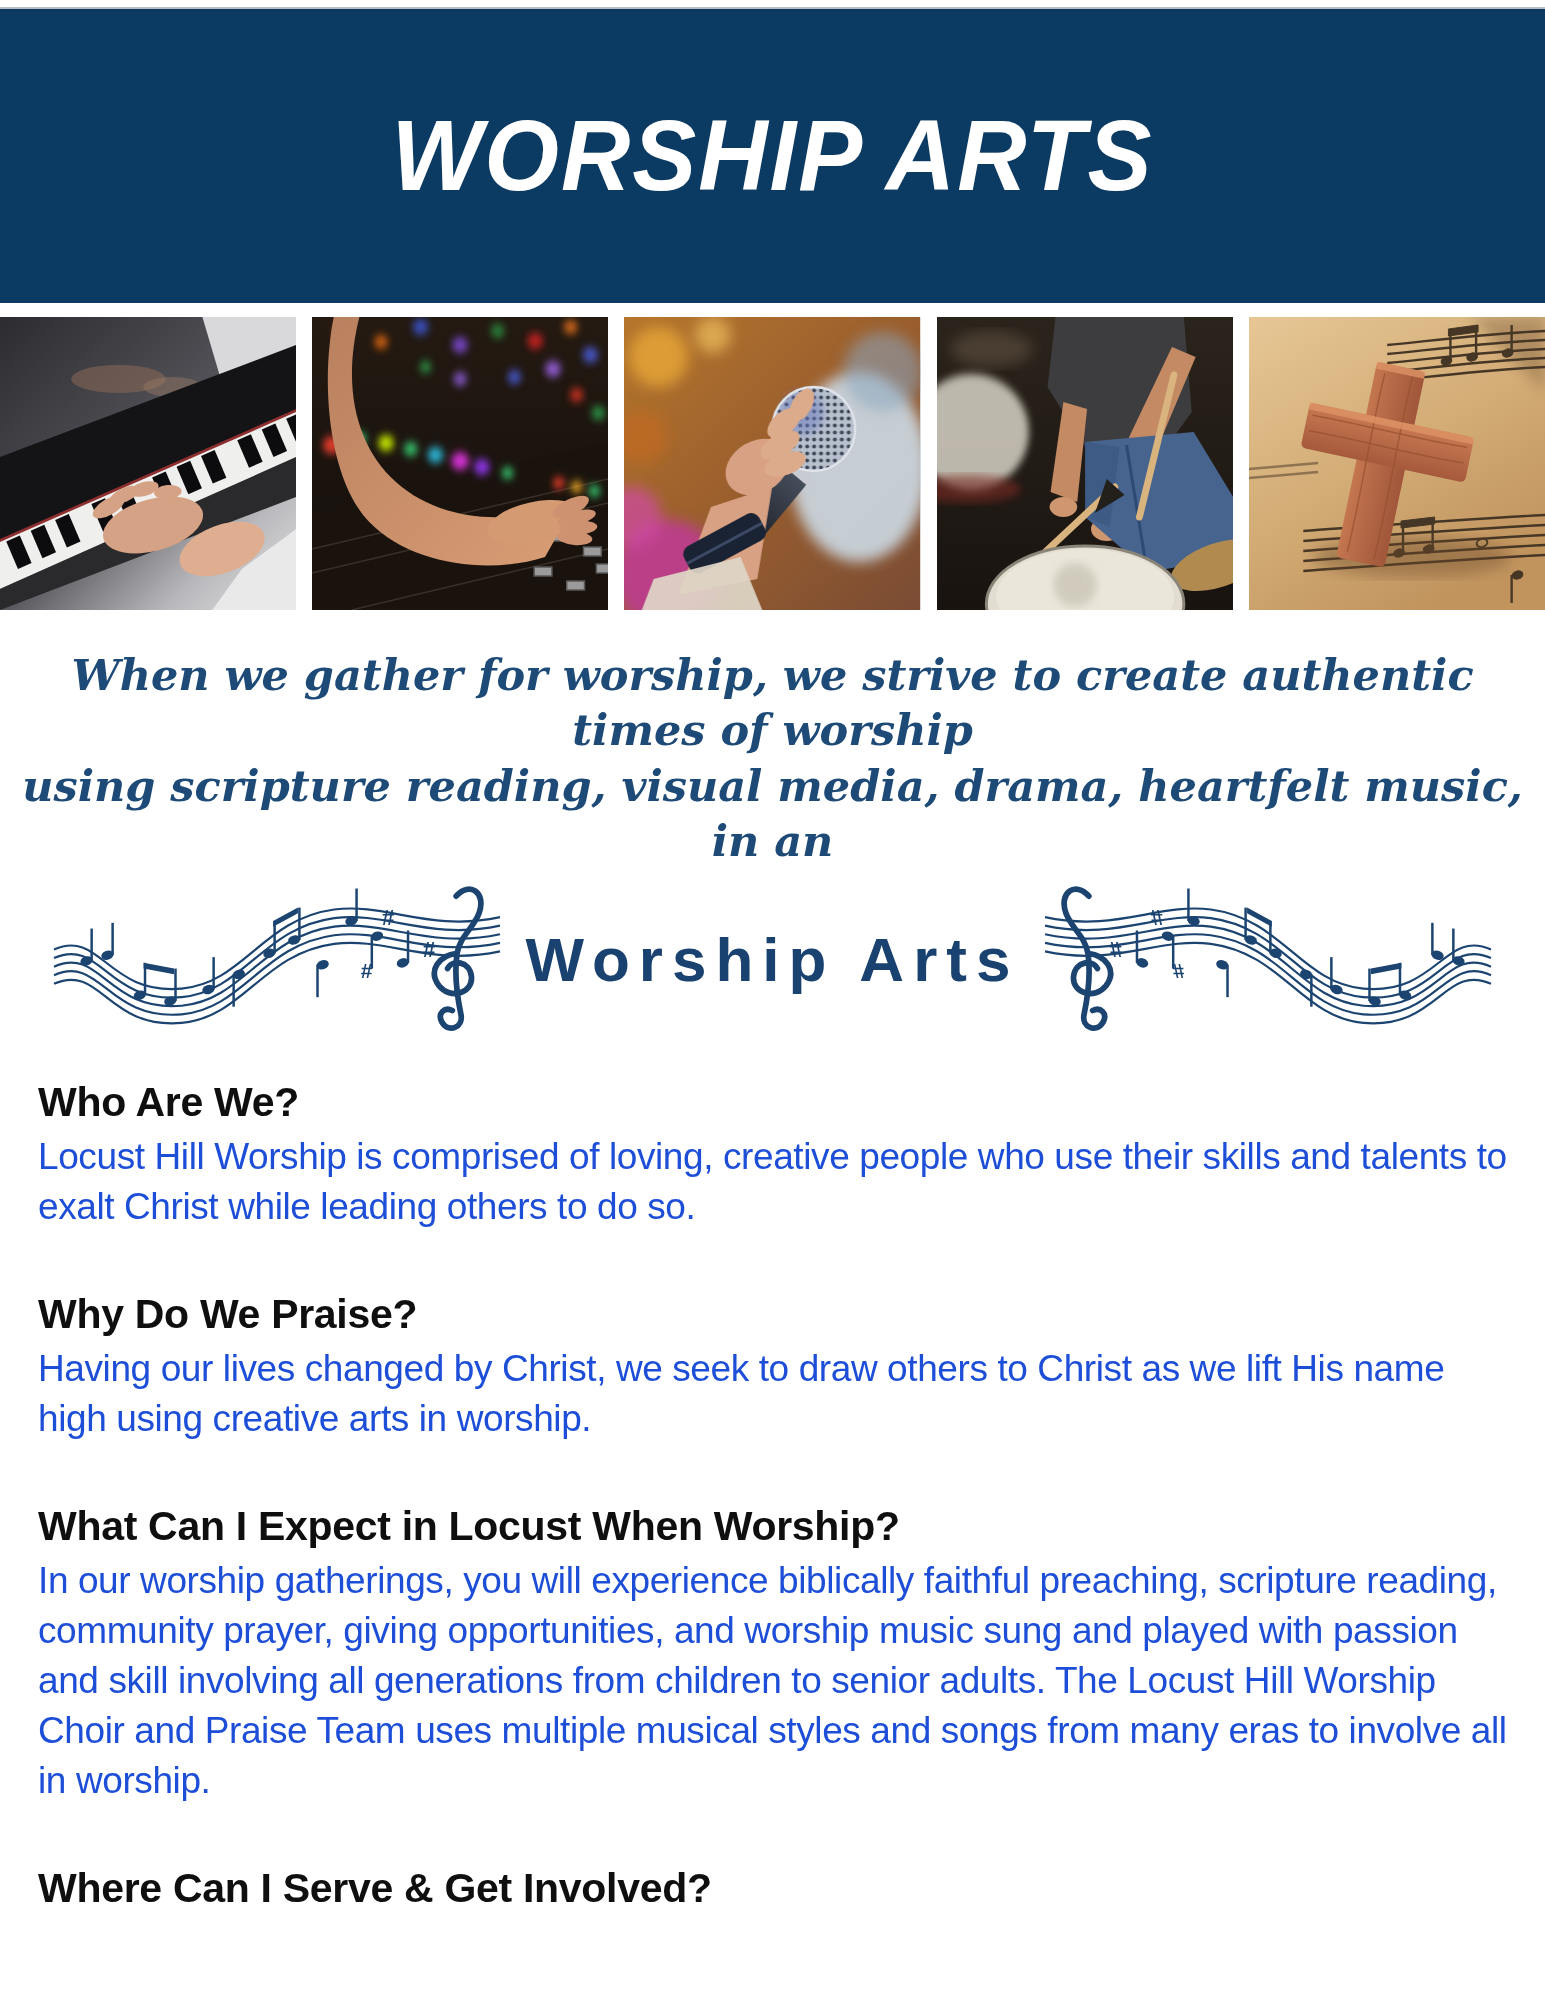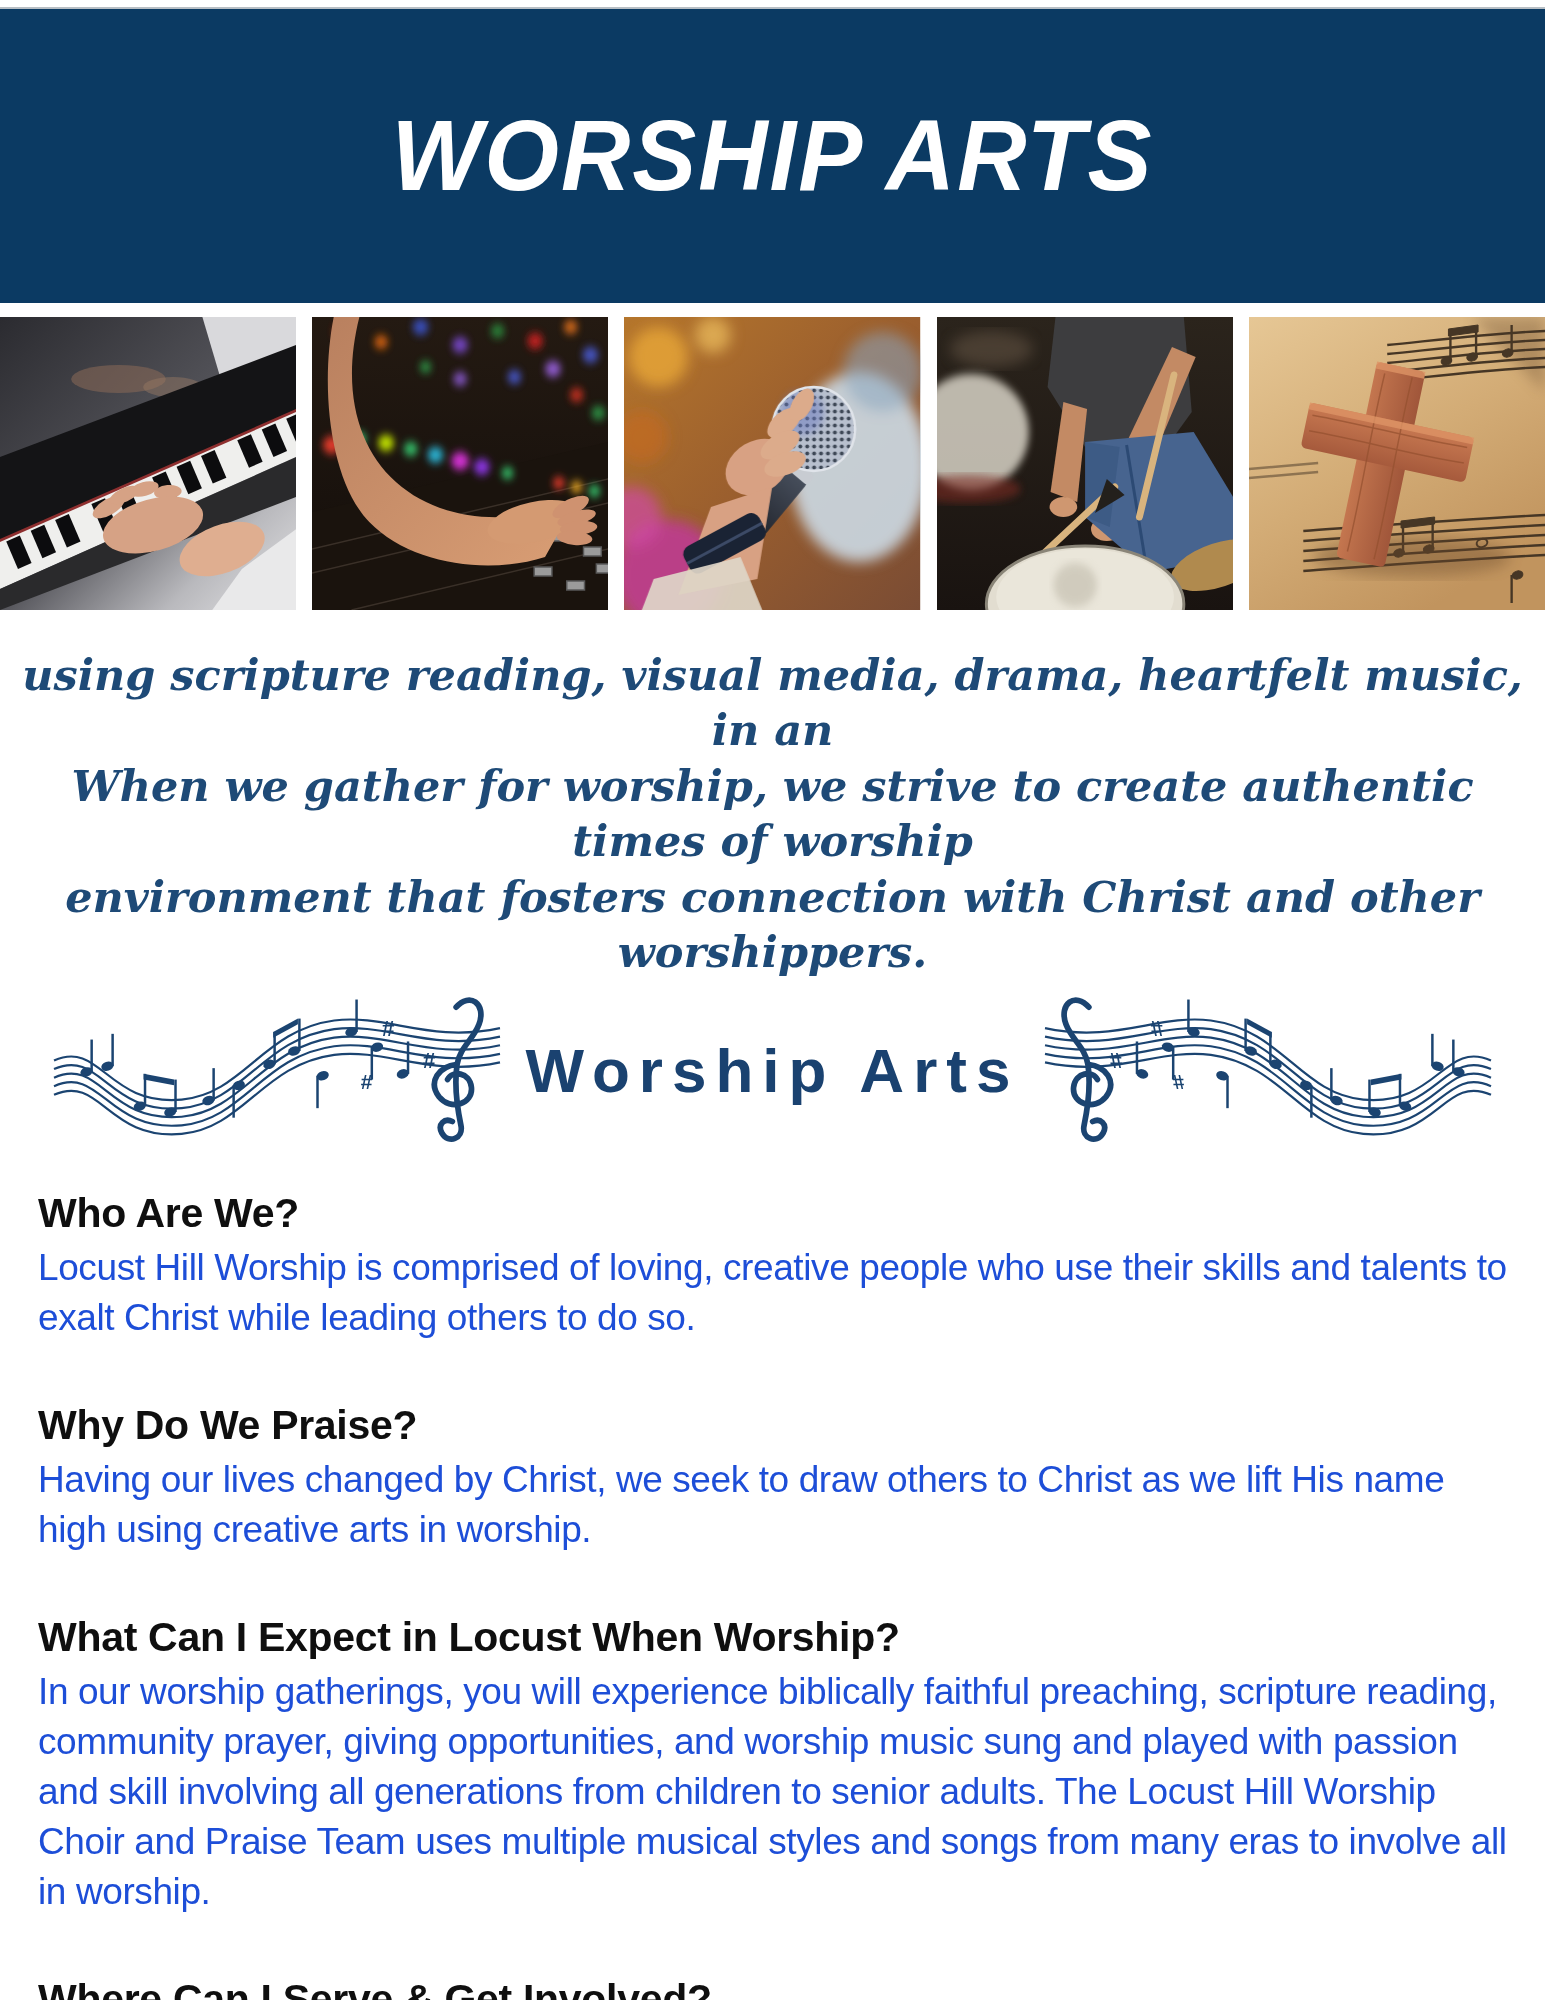--- a/index.html
+++ b/index.html
@@ -371,23 +371,22 @@
           <path d="M 146 56 C 144 120 148 180 146 242"></path>
         </g>
         <rect x="108" y="48" width="50" height="7" fill="#dd9465" opacity="0.8"></rect>
         <rect x="50" y="102" width="170" height="7" fill="#dd9465" opacity="0.8"></rect>
       </g>
     </svg>
   </figure>
 </div>
 
 <div class="quote">
+  <div>When we gather for worship, we strive to create authentic times of worship</div>
   <div>using scripture reading, visual media, drama, heartfelt music, in an</div>
-  <div>When we gather for worship, we strive to create authentic times of worship</div>
-  <div>environment that fosters connection with Christ and other worshippers.</div>
 </div>
 
 <div class="logo-row">
   <svg class="wave">
       <use href="#wave"></use>
     </svg>
   <div class="logo-text">Worship Arts</div>
   <svg class="wave flip">
       <use href="#wave"></use>
     </svg>

